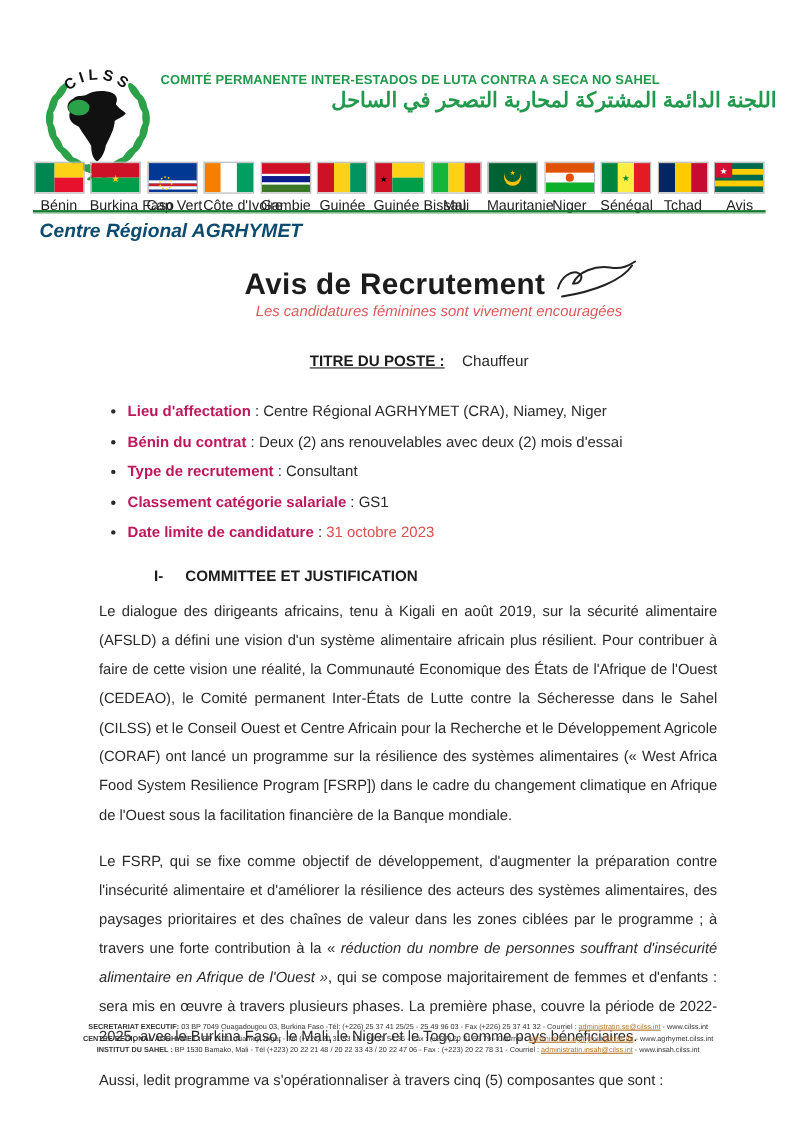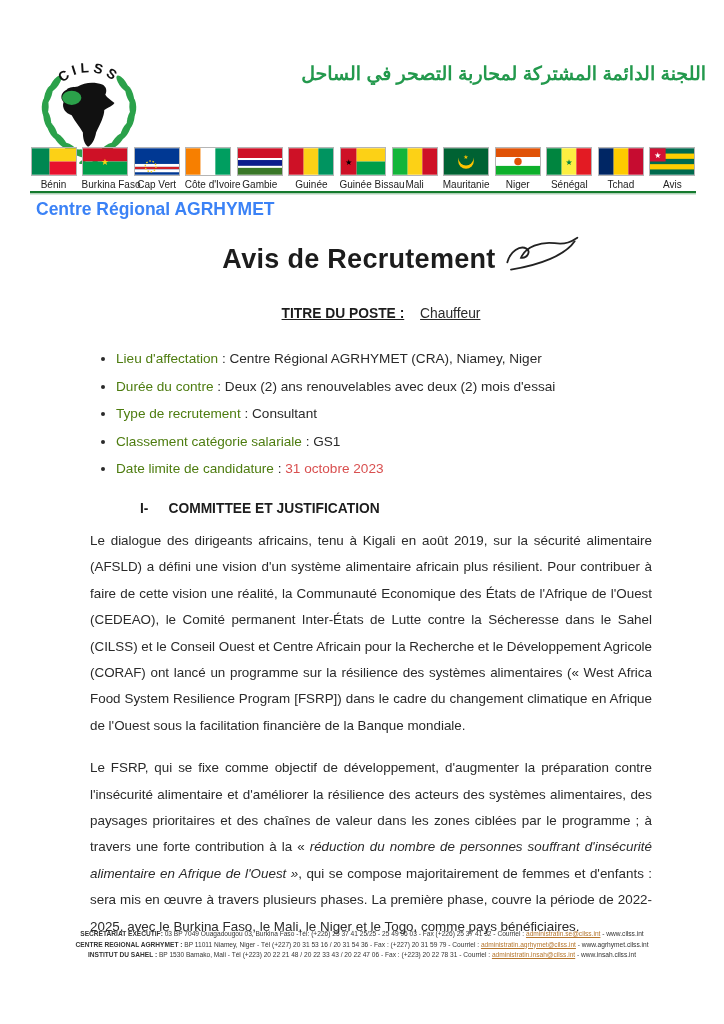--- a/index.html
+++ b/index.html
@@ -15,41 +15,41 @@
     font-size:11.8px; font-weight:bold; color:#23994d;
     line-height:17.5px; white-space:nowrap; letter-spacing:0.1px;
   }
   .org-line.arabic { font-size:19px; padding-left:28px; line-height:20px; }
   
   .flags { position:absolute; left:30px; top:148px; width:666px;
            display:flex; justify-content:space-between; }
   .flag-cell { width:47px; text-align:center; }
   .flag-svg { width:44px; height:27px; display:block; margin:0 auto;
               outline:1px solid #b5b5b5; }
-  .flag-label { font-size:10px; color:#222; margin-top:4px; white-space:nowrap; }
+  .flag-label { font-size:13px; color:#222; margin-top:4px; white-space:nowrap; }
   .green-rule { position:absolute; left:30px; top:191px; width:666px;
                 border-top:2.5px solid #157a2e;
                 box-shadow:0 1.5px 0 rgba(21,122,46,.35); }
   .division { position:absolute; left:36px; top:199px;
-              font-size:17.5px; font-weight:bold; color:#3b82f6; }
+              font-size:17.5px; font-weight:bold; font-style:italic; color:#0c4a6e; }
   
   .main { position:absolute; left:90px; top:243px; width:562px; }
   .title-wrap { text-align:center; padding-left:64px; white-space:nowrap; }
   .doc-title { display:inline; font-size:27px; font-weight:bold; color:#1c1c1c;
                letter-spacing:0.3px; vertical-align:middle; }
   .scribble { display:inline-block; width:86px; height:40px; overflow:visible;
               vertical-align:middle; margin-left:2px; margin-top:-8px; }
   .subtitle { text-align:center; padding-left:56px; margin-top:0px;
               font-size:13.5px; font-style:italic; color:#dd5858; }
   .post-line { text-align:center; padding-left:20px; margin-top:31px; font-size:13.8px; }
   .post-label { font-weight:bold; text-decoration:underline; color:#1c1c1c;text-align:center; }
-  .post-value { margin-left:12px;text-decoration:underline; }
+  .post-value { margin-left:12px; }
   .details { margin:30px 0 0 6px; padding-left:20px; }
   .details li { font-size:13.6px; margin-bottom:12.5px; color:#2a2a2a; }
-  .d-label { font-weight:normal; color:#4d7c0f; }
+  .d-label { font-weight:bold; color:#be185d; }
   .red-value { color:#d95050;text-align:right; }
   .section-heading { margin-top:25px; margin-left:50px; display:flex; gap:20px;
                      font-size:13.8px; font-weight:bold; color:#1c1c1c; }
   .para { font-size:13.4px; line-height:26.4px; text-align:justify; margin-top:16px; }
   .para.first { margin-top:12px; }
   .para .ital { font-style:italic; }
   .para.last { text-align:left; margin-top:14px; }
   
   .footer { position:absolute; left:0; top:929px; width:724px; text-align:center;
             font-size:6.6px; line-height:10.6px; color:#333; }
@@ -94,20 +94,21 @@
       <ellipse cx="38" cy="45" rx="9.5" ry="7" fill="#2ba14a"></ellipse>
     </g>
 
     <text font-size="13.5" font-weight="bold" fill="#111" letter-spacing="3.5">
       <textPath href="#cilssArc" startOffset="50%" text-anchor="middle">CILSS</textPath>
     </text>
   </svg>
 </div>
 
 <div class="org-lines">
+  <div class="org-line">COMITÉ PERMANENTE INTER-ESTADOS DE LUTA CONTRA A SECA NO SAHEL</div>
   <div class="org-line arabic" dir="rtl">اللجنة الدائمة المشتركة لمحاربة التصحر في الساحل</div>
 </div>
 
 <div class="flags">
   <div class="flag-cell">
     <svg class="flag-svg" viewBox="0 0 45 27">
       <rect width="18" height="27" fill="#008751"></rect>
         <rect x="18" width="27" height="13.5" fill="#fcd116"></rect>
         <rect x="18" y="13.5" width="27" height="13.5" fill="#e8112d"></rect>
     </svg>
@@ -227,42 +228,44 @@
 <div class="main">
 
   <div class="title-wrap">
     <span class="doc-title">Avis de Recrutement</span><svg class="scribble" viewBox="0 0 90 44">
       <g fill="none" stroke="#222" stroke-width="2" stroke-linecap="round">
         <path d="M8,30 C11,18 22,11 29,15 C34,18 30,26 23,25 C28,13 45,7 60,9 C72,11 79,7 85,3"></path>
         <path d="M82,7 C72,22 44,33 12,38"></path>
       </g>
     </svg>
   </div>
+  <div class="subtitle">Les candidatures féminines sont vivement encouragées</div>
 
   <div class="post-line">
     <span class="post-label">TITRE DU POSTE :</span>
     <span class="post-value">Chauffeur</span>
   </div>
 
   <ul class="details">
     <li><span class="d-label">Lieu d'affectation</span><span> : </span><span>Centre Régional AGRHYMET (CRA), Niamey, Niger</span></li>
-    <li><span class="d-label">Durée du contre</span><span> : </span><span>Deux (2) ans renouvelables avec deux (2) mois d'essai</span></li>
+    <li><span class="d-label">Bénin du contrat</span><span> : </span><span>Deux (2) ans renouvelables avec deux (2) mois d'essai</span></li>
     <li><span class="d-label">Type de recrutement</span><span> : </span><span>Consultant</span></li>
     <li><span class="d-label">Classement catégorie salariale</span><span> : </span><span>GS1</span></li>
     <li><span class="d-label">Date limite de candidature</span><span> : </span><span class="red-value">31 octobre 2023</span></li>
   </ul>
 
   <div class="section-heading">
     <span>I-</span>
     <span>COMMITTEE ET JUSTIFICATION</span>
   </div>
 
   <div class="para first">Le dialogue des dirigeants africains, tenu à Kigali en août 2019, sur la sécurité alimentaire (AFSLD) a défini une vision d'un système alimentaire africain plus résilient. Pour contribuer à faire de cette vision une réalité, la Communauté Economique des États de l'Afrique de l'Ouest (CEDEAO), le Comité permanent Inter-États de Lutte contre la Sécheresse dans le Sahel (CILSS) et le Conseil Ouest et Centre Africain pour la Recherche et le Développement Agricole (CORAF) ont lancé un programme sur la résilience des systèmes alimentaires (« West Africa Food System Resilience Program [FSRP]) dans le cadre du changement climatique en Afrique de l'Ouest sous la facilitation financière de la Banque mondiale.</div>
 
   <div class="para"><span>Le FSRP, qui se fixe comme objectif de développement, d'augmenter la préparation contre l'insécurité alimentaire et d'améliorer la résilience des acteurs des systèmes alimentaires, des paysages prioritaires et des chaînes de valeur dans les zones ciblées par le programme ; à travers une forte contribution à la « </span><span class="ital">réduction du nombre de personnes souffrant d'insécurité alimentaire en Afrique de l'Ouest »</span><span>, qui se compose majoritairement de femmes et d'enfants : sera mis en œuvre à travers plusieurs phases. La première phase, couvre la période de 2022-2025, avec le Burkina Faso, le Mali, le Niger et le Togo, comme pays bénéficiaires.</span></div>
 
+  <div class="para last">Aussi, ledit programme va s'opérationnaliser à travers cinq (5) composantes que sont :</div>
 </div>
 
 <div class="footer">
   <div><span class="footer-label">SECRETARIAT EXECUTIF:</span><span> 03 BP 7049 Ouagadougou 03, Burkina Faso -Tél: (+226) 25 37 41 25/25 - 25 49 96 03 - Fax (+226) 25 37 41 32 - Courriel : </span><span class="footer-link">administratin.se@cilss.int</span><span> - www.cilss.int</span></div>
   <div><span class="footer-label">CENTRE REGIONAL AGRHYMET :</span><span> BP 11011 Niamey, Niger - Tél (+227) 20 31 53 16 / 20 31 54 36 - Fax : (+227) 20 31 59 79 - Courriel : </span><span class="footer-link">administratin.agrhymet@cilss.int</span><span> - www.agrhymet.cilss.int</span></div>
   <div><span class="footer-label">INSTITUT DU SAHEL :</span><span> BP 1530 Bamako, Mali - Tél (+223) 20 22 21 48 / 20 22 33 43 / 20 22 47 06 - Fax : (+223) 20 22 78 31 - Courriel : </span><span class="footer-link">administratin.insah@cilss.int</span><span> - www.insah.cilss.int</span></div>
 </div>
 
 </body></html>

